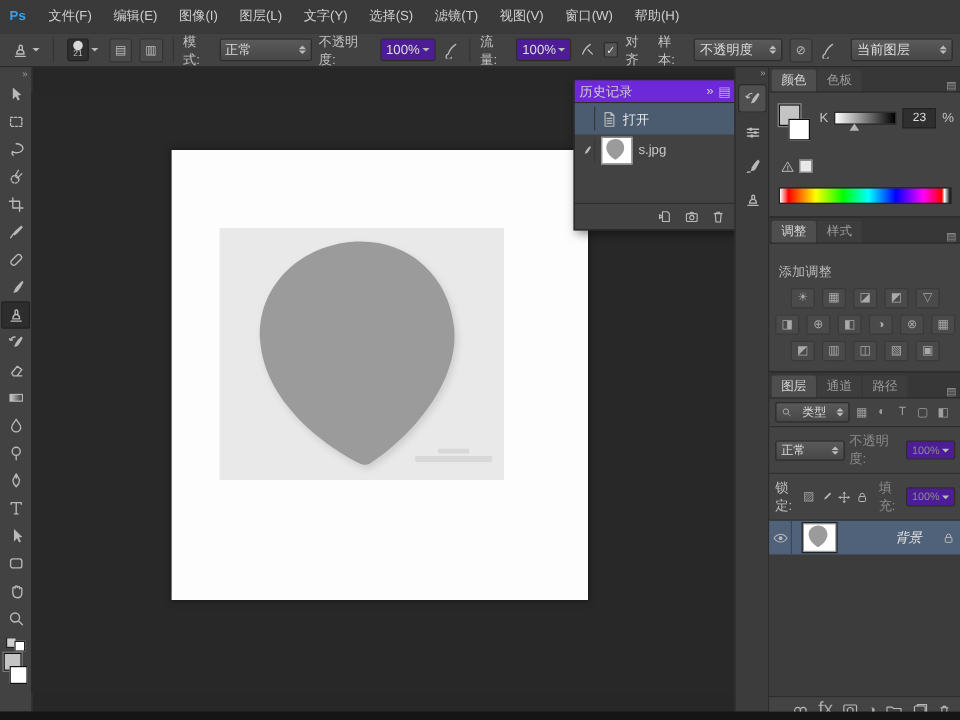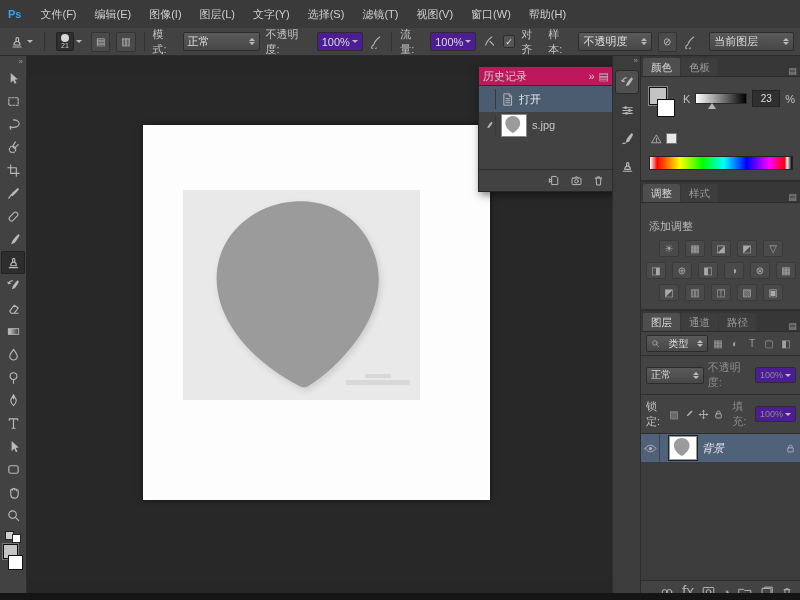--- a/index.html
+++ b/index.html
@@ -56,21 +56,21 @@
   .canvas{position:absolute;left:26px;top:78px;width:586px;height:500px;background:#282828;}
   .document{position:absolute;left:117px;top:47px;width:347px;height:375px;background:#fdfdfd;box-shadow:0 0 6px rgba(0,0,0,.55);}
   .photo{position:absolute;left:40px;top:65px;width:237px;height:210px;background:#e9e9e9;}
   .photo svg{position:absolute;left:0;top:0;filter:drop-shadow(2px 3px 3px rgba(0,0,0,0.12));}
   .watermark{position:absolute;right:10px;bottom:10px;width:64px;height:16px;opacity:.5;}
   .watermark i{display:block;background:#c9c9c9;height:5px;border-radius:1px;margin-bottom:2px;}
   .watermark i:first-child{width:26px;height:4px;margin-left:19px;}
   
   .history{position:absolute;left:478px;top:66px;width:134px;height:124px;background:#424242;
            border:1px solid #262626;box-shadow:2px 3px 8px rgba(0,0,0,.5);}
-  .history .hd{height:18px;background:#be185d;border-bottom:1px solid #2c2c2c;display:flex;align-items:center;
+  .history .hd{height:18px;background:#6d28d9;border-bottom:1px solid #2c2c2c;display:flex;align-items:center;
                padding:0 4px;gap:4px;color:#cfcfcf;}
   .history .hd .sp{flex:1;}
   .hrow{display:flex;align-items:center;gap:5px;height:26px;padding:0 3px;}
   .hrow.sel{background:#4b5c70;color:#e8e8e8;}
   .hsrc{width:13px;height:20px;border-right:1px solid #383838;display:flex;align-items:center;justify-content:center;flex:none;}
   .hthumb{width:24px;height:21px;background:#fff;border:1px solid #888;flex:none;position:relative;overflow:hidden;}
   .hfoot{position:absolute;left:0;right:0;bottom:0;height:21px;border-top:1px solid #2e2e2e;
          display:flex;align-items:center;justify-content:flex-end;gap:9px;padding:0 8px;}
   
   .dockicons{position:absolute;left:612px;top:56px;width:28px;height:537px;background:#3c3c3c;border-left:1px solid #2c2c2c;
@@ -106,21 +106,21 @@
   .aico{width:18px;height:15px;background:#4a4a4a;border:1px solid #3a3a3a;border-radius:2px;color:#a9a9a9;
         font-size:10px;display:flex;align-items:center;justify-content:center;line-height:1;}
   
   .lfilter{display:flex;align-items:center;gap:3px;padding:3px 5px;border-bottom:1px solid #2e2e2e;}
   .lmini{width:14px;height:14px;display:flex;align-items:center;justify-content:center;color:#9f9f9f;font-size:10px;}
   .lrow{display:flex;align-items:center;gap:4px;padding:4px 5px;border-bottom:1px solid #2e2e2e;}
   .llist{height:168px;background:#3c3c3c;border-bottom:1px solid #2e2e2e;}
   .layer{display:flex;align-items:center;gap:5px;height:28px;background:#50617a;color:#e6e6e6;padding:0 5px 0 0;}
   .leye{width:18px;height:28px;border-right:1px solid #38465a;display:flex;align-items:center;justify-content:center;flex:none;}
   .lthumb{width:26px;height:22px;background:#fff;border:1px solid #9a9a9a;outline:1px solid #222;position:relative;overflow:hidden;flex:none;margin-left:4px;}
-  .lname{font-style:italic;flex:1;}
+  .lname{font-style:italic;flex:1;margin-left:44px;}
   .lfoot{position:absolute;left:0;right:0;bottom:0;height:22px;border-top:1px solid #2e2e2e;background:#434343;
          display:flex;align-items:center;justify-content:flex-end;gap:8px;padding:0 8px;color:#a8a8a8;}
   .lfoot .fx{font-size:16px;color:#a8a8a8;}
   
   .statusbar{position:absolute;left:26px;top:578px;width:586px;height:15px;background:#3f3f3f;border-top:1px solid #2d2d2d;
              display:flex;align-items:center;gap:10px;padding:0 6px;font-size:10px;color:#c5c5c5;}
   .statusbar .z{min-width:44px;}
   .bottomstrip{position:absolute;left:0;top:593px;width:800px;height:7px;background:#151515;}
   .icong{color:#b9b9b9;}
   svg .st{stroke:#b9b9b9;fill:none;stroke-width:1.2;stroke-linecap:round;stroke-linejoin:round;}

